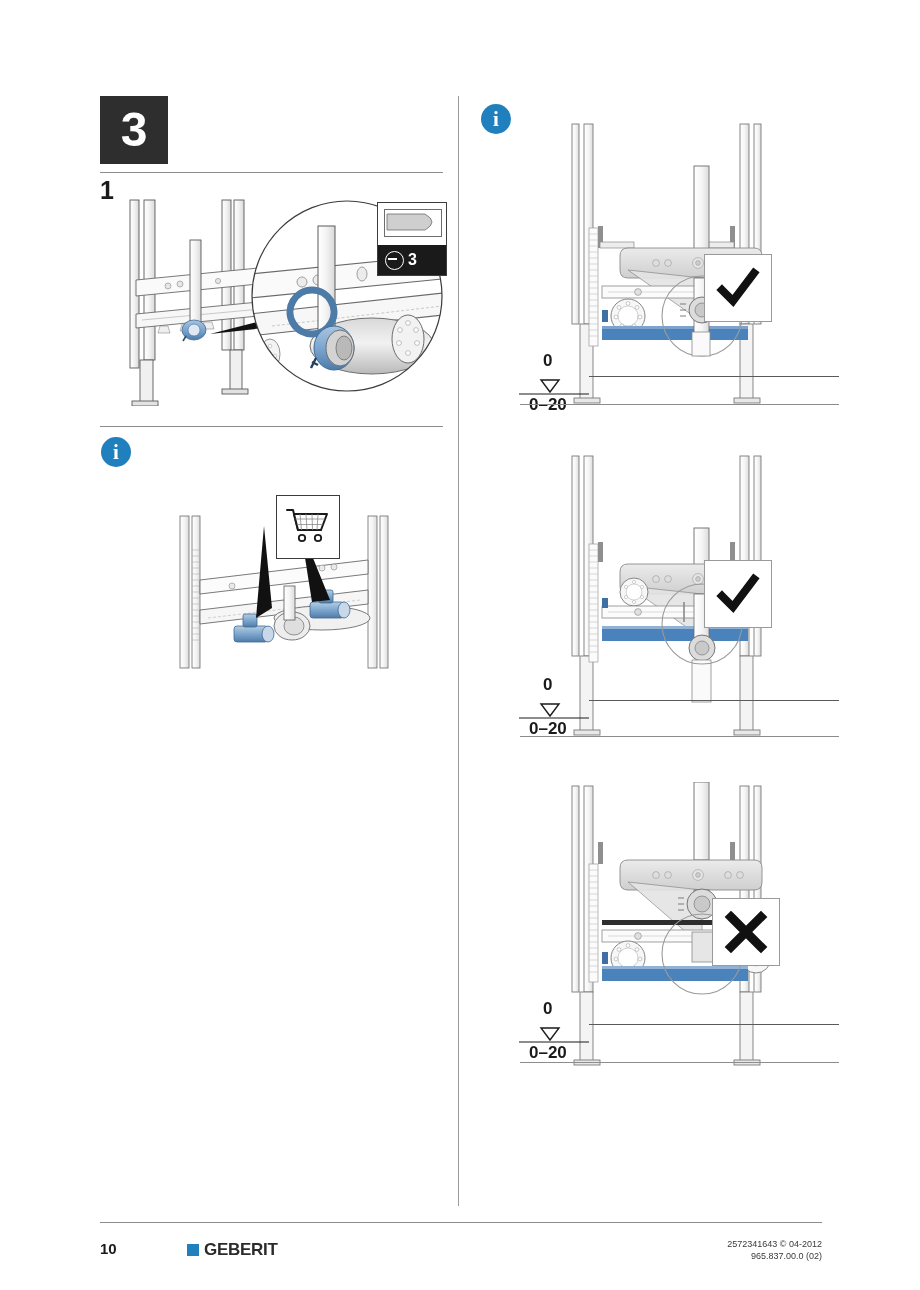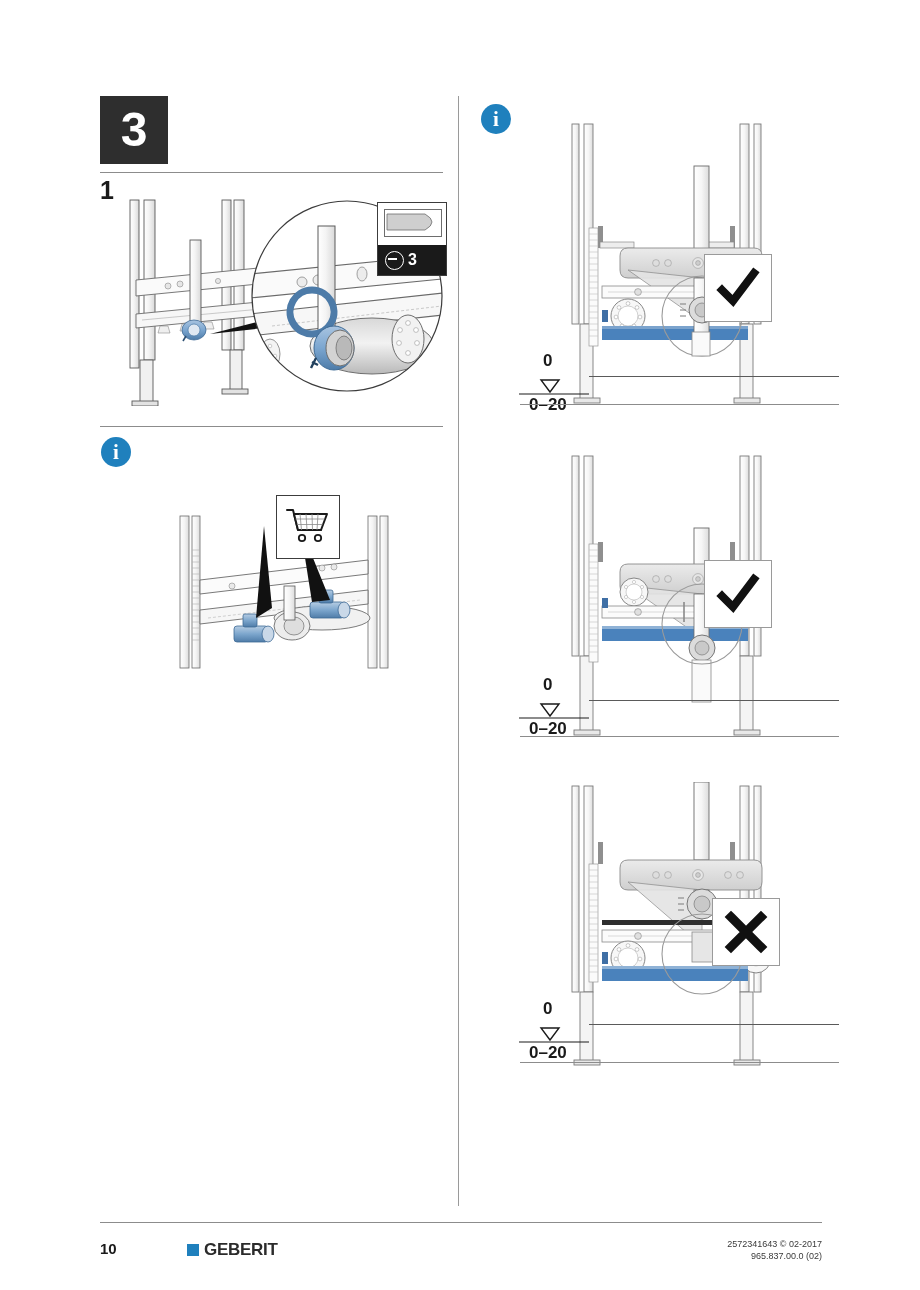--- a/index.html
+++ b/index.html
@@ -640,17 +640,17 @@
   <div class="hrule" style="left:589px;top:1024px;width:250px;background:#5a5a5a;"></div>
   <div class="hrule" style="left:520px;top:1062px;width:319px;background:#8c8c8c;"></div>
 
   <div class="footer-rule"></div>
   <div class="page-num">10</div>
   <div class="brand">
     <span class="sq"></span>
     <span class="txt">GEBERIT</span>
   </div>
   <div class="doccode">
-    <div>2572341643 © 02-2017</div>
+    <div>2572341643 © 04-2012</div>
     <div>965.837.00.0 (02)</div>
   </div>
 
 </div>
 
 </body></html>

